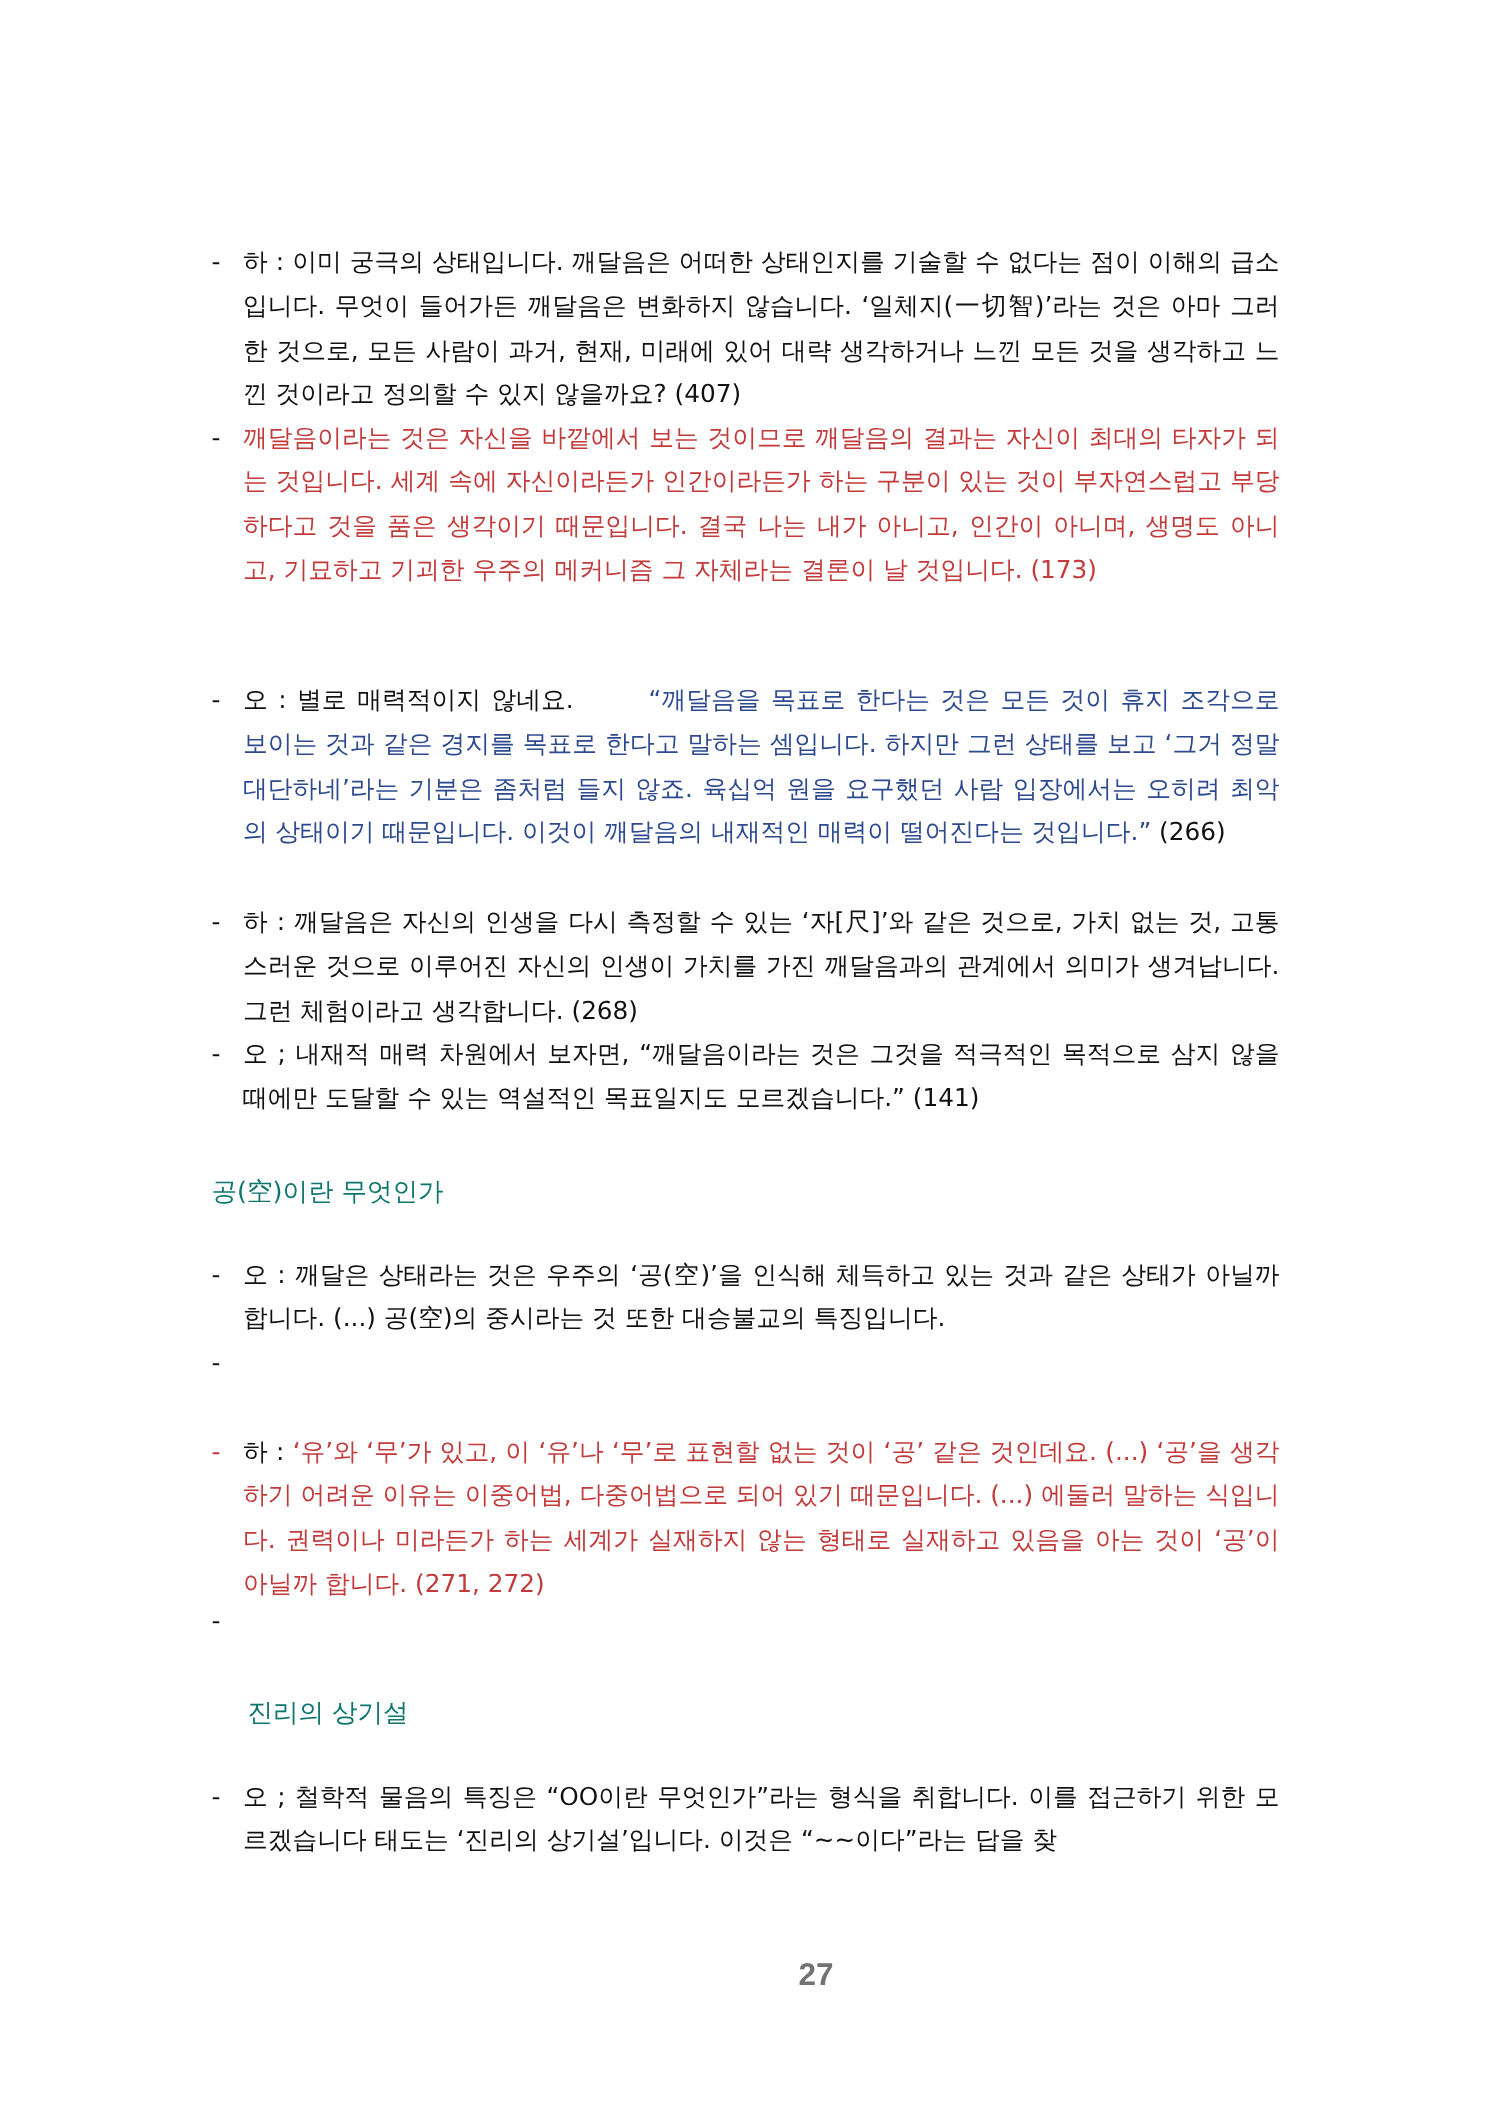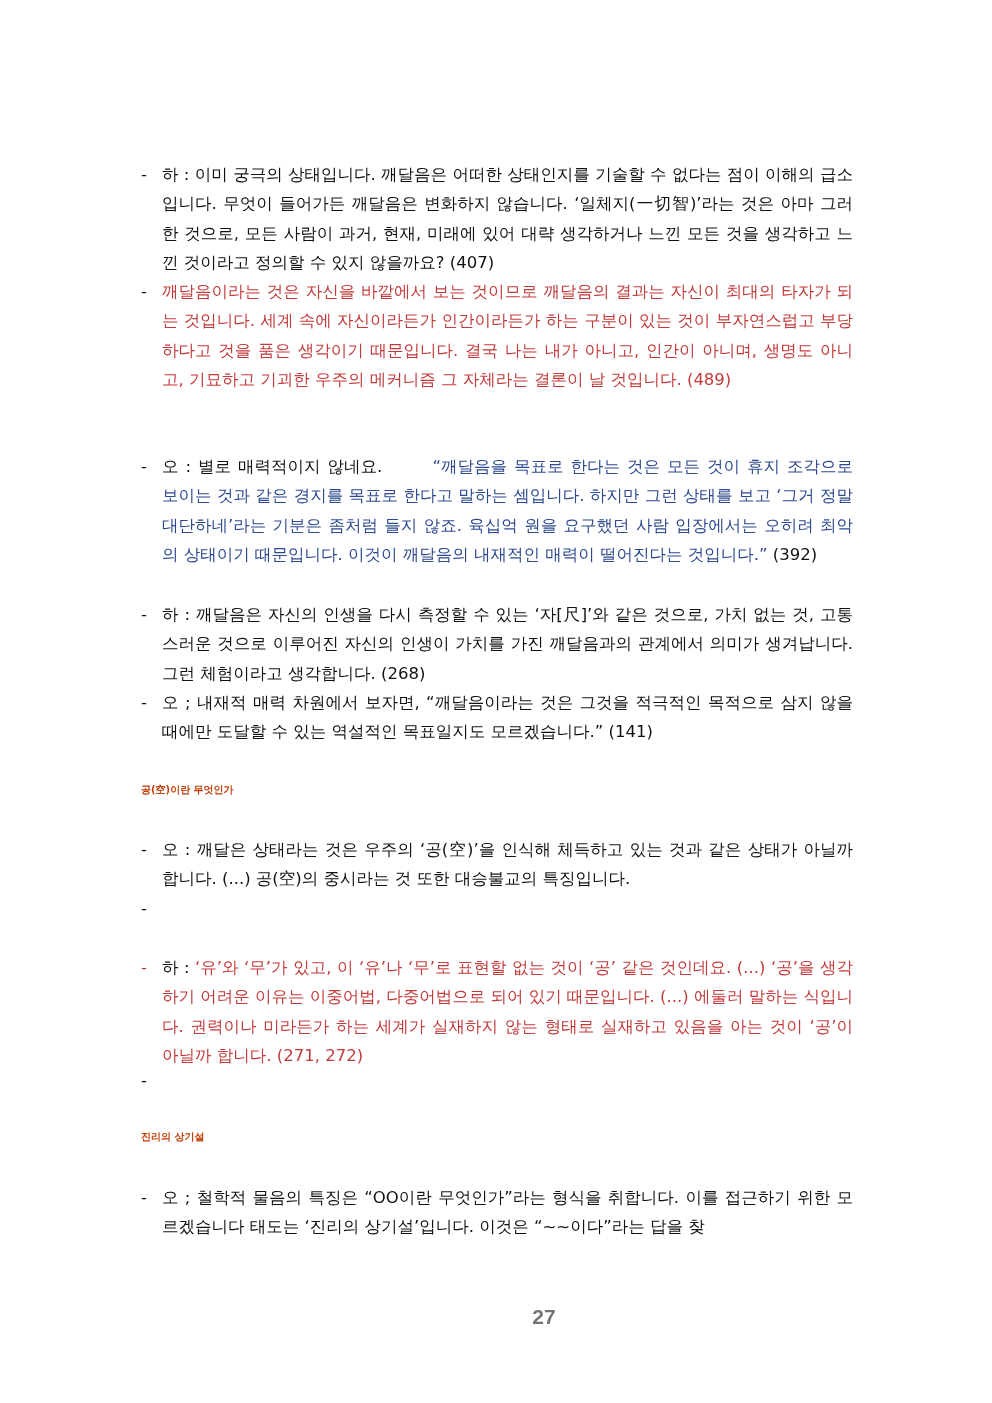--- a/index.html
+++ b/index.html
@@ -3,43 +3,43 @@
   <meta charset="utf-8">
   <style>
     html, body { margin: 0; padding: 0; background: #ffffff; }
     body { width: 992px; height: 1403px; position: relative; overflow: hidden;
            font-family: "DejaVu Sans", sans-serif; color: #111; }
     .page { position: absolute; left: 0; top: 0; width: 992px; height: 1403px; }
     .item { position: absolute; left: 141px; width: 712px; font-size: 16.5px;
             line-height: 29.3px; text-align: justify; text-align-last: left;
             padding-left: 21px; box-sizing: border-box; }
     .item .dash { position: absolute; left: 0; top: 0; }
-    .heading { position: absolute; left: 141px; font-size: 10px; font-weight: bold; color: #c2410c; }
+    .heading { position: absolute; left: 141px; font-size: 17px; font-weight: normal; color: #0f766e; }
     .red { color: #c23a3a; }
     .blue { color: #2e4a8f; margin-left: 43px; }
     .black { color: #111; }
     .lone-dash { position: absolute; left: 141px; font-size: 16.5px; }
     .page-number { position: absolute; left: 0; width: 992px; top: 1305px; text-align: center;
                    font-family: "Liberation Sans", sans-serif; font-weight: bold; font-size: 21px; color: #737373; padding-left: 48px; }
   </style>
 </head>
 <body>
 
 <div class="page">
 
   <div class="item black" style="top:160px;">
     <span class="dash">-</span><span>하 : </span><span>이미 궁극의 상태입니다. 깨달음은 어떠한 상태인지를 기술할 수 없다는 점이 이해의 급소입니다. 무엇이 들어가든 깨달음은 변화하지 않습니다. ‘일체지(一切智)’라는 것은 아마 그러한 것으로, 모든 사람이 과거, 현재, 미래에 있어 대략 생각하거나 느낀 모든 것을 생각하고 느낀 것이라고 정의할 수 있지 않을까요? (407)</span>
   </div>
 
   <div class="item red" style="top:277px;">
-    <span class="dash black">-</span><span>깨달음이라는 것은 자신을 바깥에서 보는 것이므로 깨달음의 결과는 자신이 최대의 타자가 되는 것입니다. 세계 속에 자신이라든가 인간이라든가 하는 구분이 있는 것이 부자연스럽고 부당하다고 것을 품은 생각이기 때문입니다. 결국 나는 내가 아니고, 인간이 아니며, 생명도 아니고, 기묘하고 기괴한 우주의 메커니즘 그 자체라는 결론이 날 것입니다. (489)</span>
+    <span class="dash black">-</span><span>깨달음이라는 것은 자신을 바깥에서 보는 것이므로 깨달음의 결과는 자신이 최대의 타자가 되는 것입니다. 세계 속에 자신이라든가 인간이라든가 하는 구분이 있는 것이 부자연스럽고 부당하다고 것을 품은 생각이기 때문입니다. 결국 나는 내가 아니고, 인간이 아니며, 생명도 아니고, 기묘하고 기괴한 우주의 메커니즘 그 자체라는 결론이 날 것입니다. (173)</span>
   </div>
 
   <div class="item black" style="top:452px;">
-    <span class="dash">-</span><span>오 : 별로 매력적이지 않네요. </span><span class="blue">“깨달음을 목표로 한다는 것은 모든 것이 휴지 조각으로 보이는 것과 같은 경지를 목표로 한다고 말하는 셈입니다. 하지만 그런 상태를 보고 ‘그거 정말 대단하네’라는 기분은 좀처럼 들지 않죠. 육십억 원을 요구했던 사람 입장에서는 오히려 최악의 상태이기 때문입니다. 이것이 깨달음의 내재적인 매력이 떨어진다는 것입니다.”</span><span> (392)</span>
+    <span class="dash">-</span><span>오 : 별로 매력적이지 않네요. </span><span class="blue">“깨달음을 목표로 한다는 것은 모든 것이 휴지 조각으로 보이는 것과 같은 경지를 목표로 한다고 말하는 셈입니다. 하지만 그런 상태를 보고 ‘그거 정말 대단하네’라는 기분은 좀처럼 들지 않죠. 육십억 원을 요구했던 사람 입장에서는 오히려 최악의 상태이기 때문입니다. 이것이 깨달음의 내재적인 매력이 떨어진다는 것입니다.”</span><span> (266)</span>
   </div>
 
   <div class="item black" style="top:600px;">
     <span class="dash">-</span><span>하 :  깨달음은 자신의 인생을 다시 측정할 수 있는 ‘자[尺]’와 같은 것으로, 가치 없는 것, 고통스러운 것으로 이루어진 자신의 인생이 가치를 가진 깨달음과의 관계에서 의미가 생겨납니다. 그런 체험이라고 생각합니다. (268)</span>
   </div>
 
   <div class="item black" style="top:688px;">
     <span class="dash">-</span><span>오 ; 내재적 매력 차원에서 보자면, “깨달음이라는 것은 그것을 적극적인 목적으로 삼지 않을 때에만 도달할 수 있는 역설적인 목표일지도 모르겠습니다.” (141)</span>
   </div>
 
@@ -52,20 +52,20 @@
   <div class="item black" style="top:894px;">
     <span class="dash">-</span>
   </div>
 
   <div class="item red" style="top:953px;">
     <span class="dash">-</span><span class="black">하 : </span><span>‘유’와 ‘무’가 있고, 이 ‘유’나 ‘무’로 표현할 없는 것이 ‘공’ 같은 것인데요. (...) ‘공’을 생각하기 어려운 이유는 이중어법, 다중어법으로 되어 있기 때문입니다. (...) 에둘러 말하는 식입니다. 권력이나 미라든가 하는 세계가 실재하지 않는 형태로 실재하고 있음을 아는 것이 ‘공’이 아닐까 합니다. (271, 272)</span>
   </div>
 
   <div class="lone-dash" style="top:1071px;">-</div>
 
-  <div class="heading" style="top:1130px;">진리의 상기설</div>
+  <div class="heading" style="top:1130px;margin-left:24px;">진리의 상기설</div>
 
   <div class="item black" style="top:1183px;">
     <span class="dash">-</span><span>오 ; 철학적 물음의 특징은 “OO이란 무엇인가”라는 형식을 취합니다. 이를 접근하기 위한 모르겠습니다 태도는 ‘진리의 상기설’입니다. 이것은 “~~이다”라는 답을 찾</span>
   </div>
 
   <div class="page-number">27</div>
 </div>
 
 </body></html>

